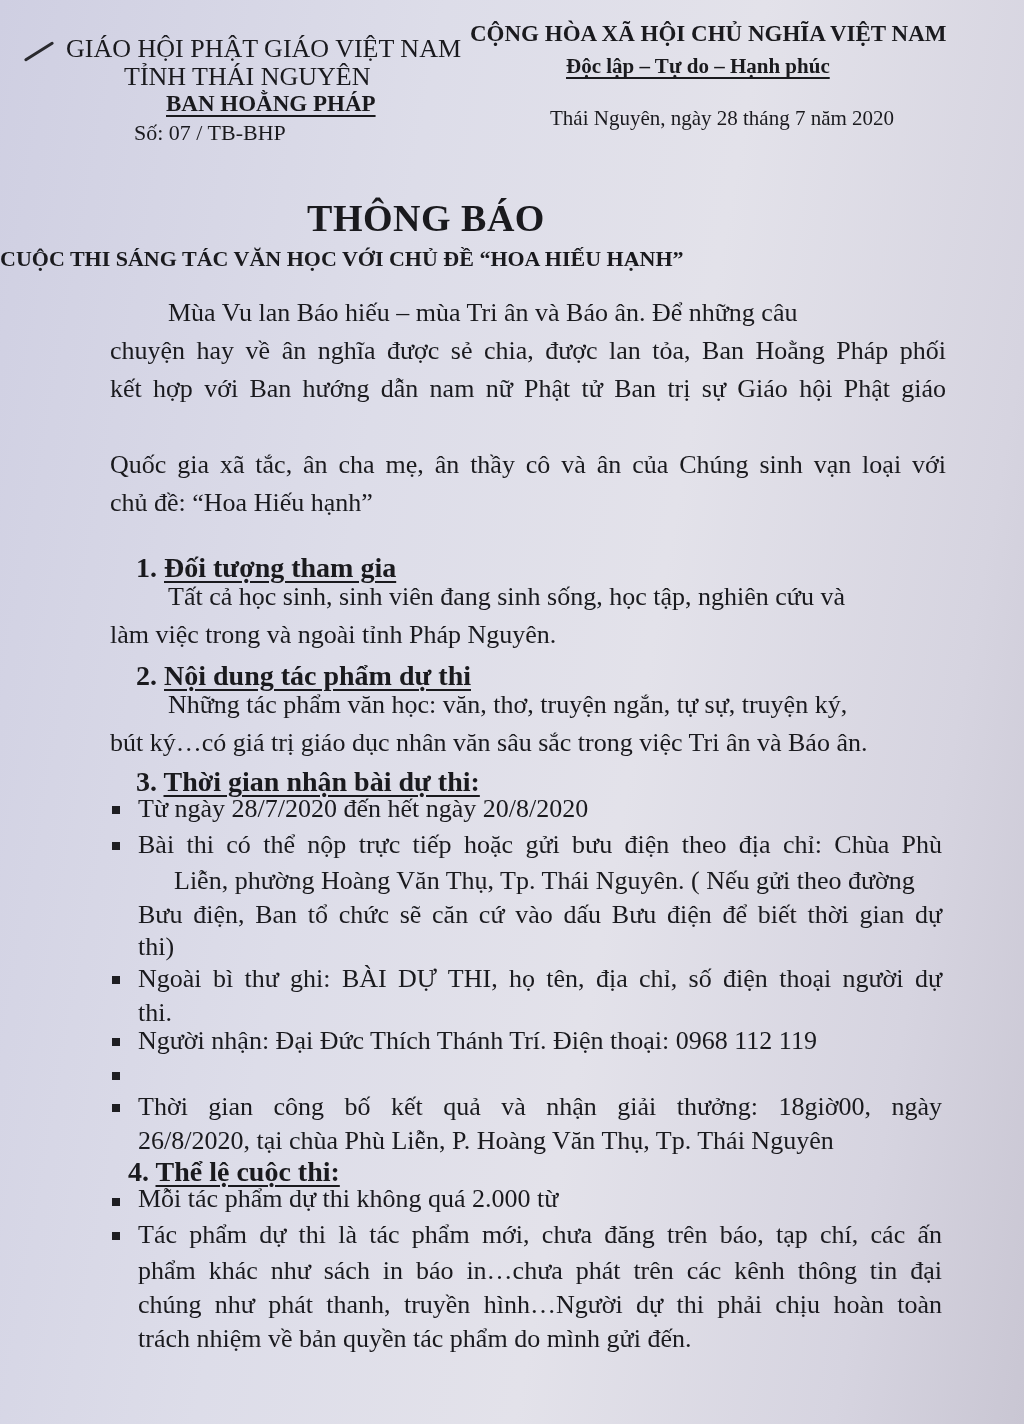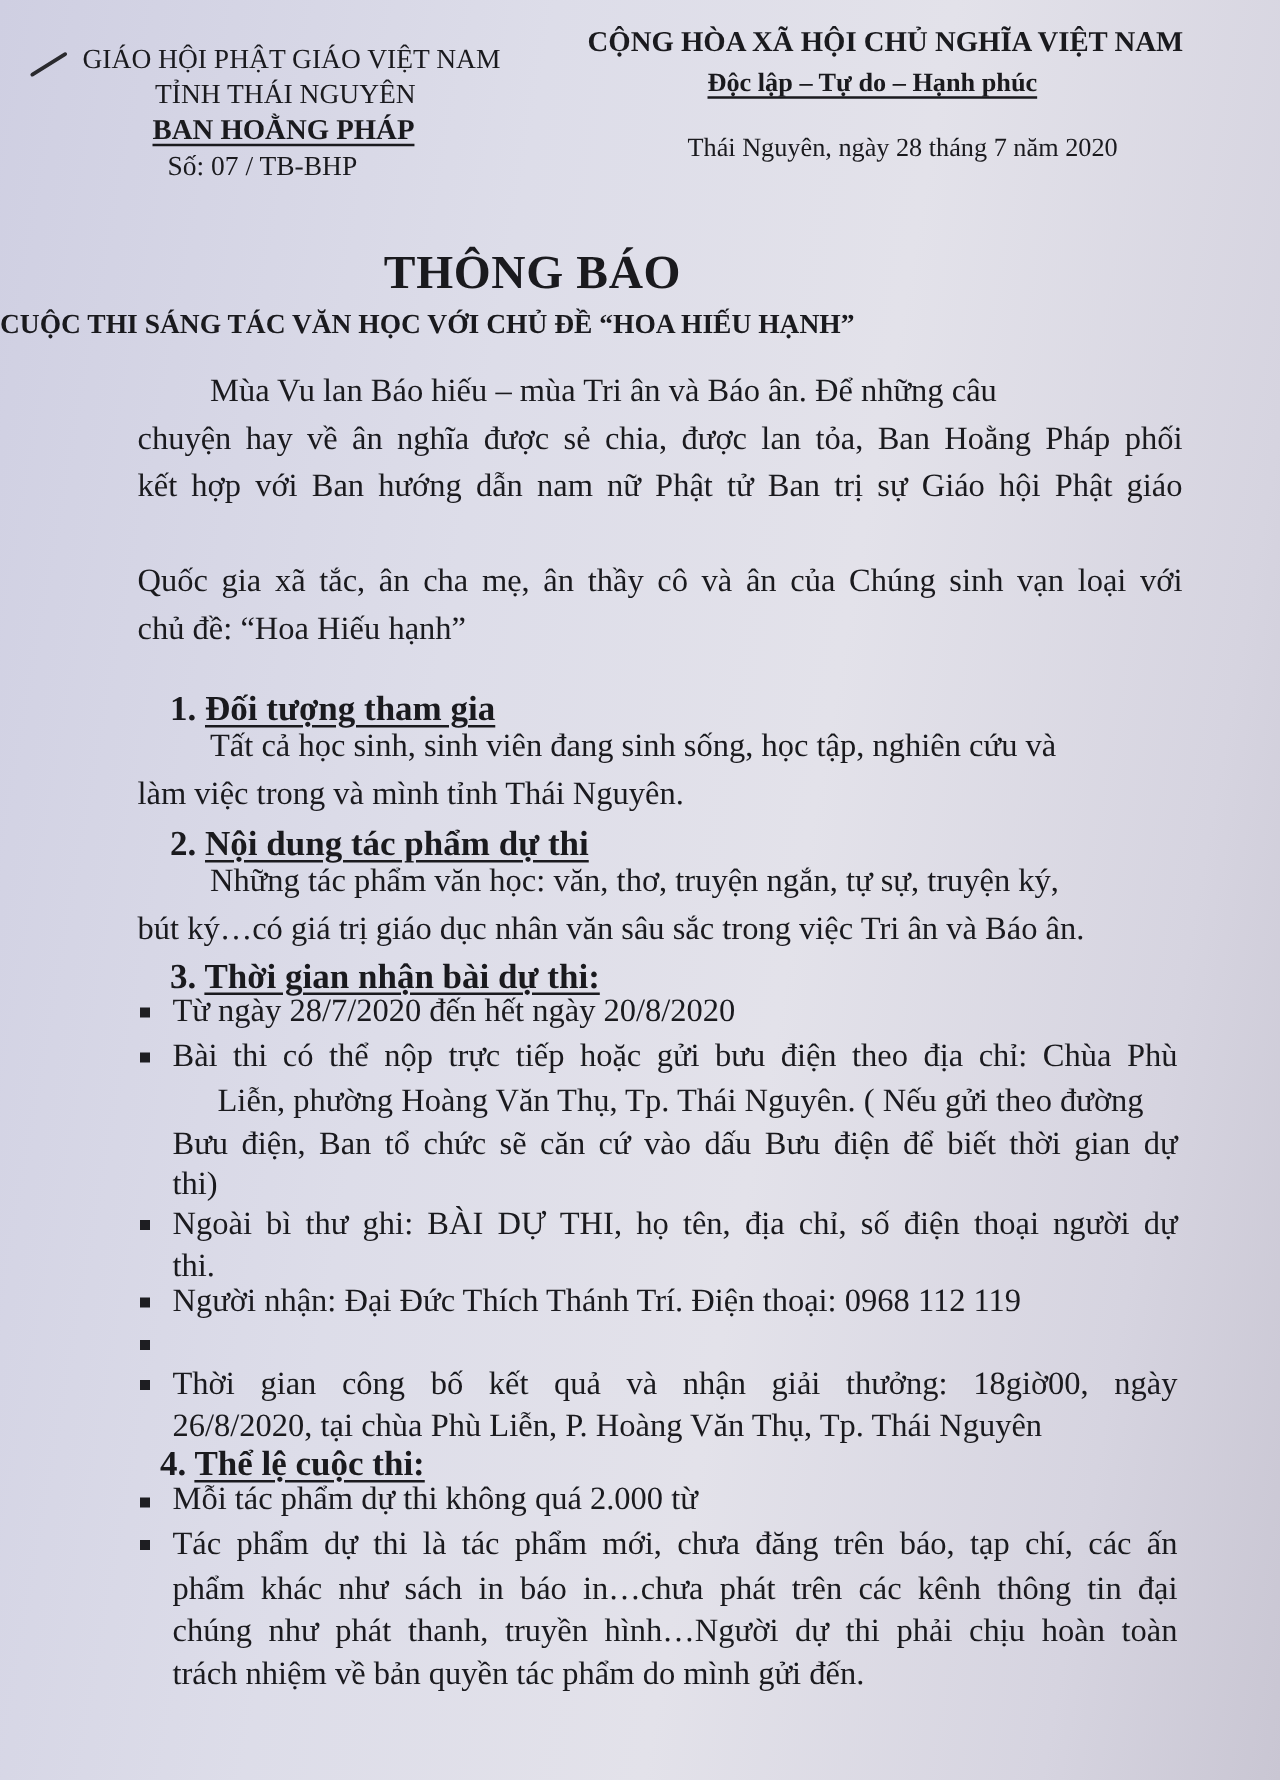--- a/index.html
+++ b/index.html
@@ -5,21 +5,21 @@
   html, body { margin: 0; padding: 0; }
   body {
     width: 1024px; height: 1424px; overflow: hidden;
     background: linear-gradient(100deg, #cfcfe2 0%, #dddde9 35%, #e3e2ea 60%, #d6d4e0 85%, #c9c6d3 100%);
     font-family: "Liberation Serif", "DejaVu Serif", serif;
     color: #1a1a1e;
     position: relative;
   }
   .page { position: absolute; left: 0; top: 0; width: 1024px; height: 1424px; }
   .abs { position: absolute; white-space: nowrap; }
-  .hdr-left { font-size: 22px; line-height: 1; }
+  .hdr-left { font-size: 26px; line-height: 1; }
   .hdr-right-b { font-weight: bold; font-size: 23px; }
   .u { text-decoration: underline; text-underline-offset: 4px; text-decoration-thickness: 2px; margin-top: 29px; }
   .pen-mark {
     position: absolute; left: 22px; top: 50px; width: 34px; height: 3px;
     background: #2a2a2e; transform: rotate(-32deg); border-radius: 2px;
   }
   .title { font-weight: bold; font-size: 38px; letter-spacing: 0.5px; }
   .subtitle { font-weight: bold; font-size: 22px; }
   .body { font-size: 26px; line-height: 38px; }
   .justify { text-align: justify; text-align-last: justify; white-space: normal; }
@@ -30,21 +30,21 @@
 </style>
 </head>
 <body>
 
 <div class="page">
 
   <div class="pen-mark"></div>
   <div class="abs hdr-left" style="left:66px; top:36px;">GIÁO HỘI PHẬT GIÁO VIỆT NAM</div>
   <div class="abs hdr-left" style="left:124px; top:64px;">TỈNH THÁI NGUYÊN</div>
   <div class="abs hdr-left" style="left:122px; top:92px; font-weight:bold; font-size:23px;">
-    <span style="text-decoration: underline; text-decoration-thickness:2px; text-underline-offset:4px;">BAN HOẰNG PHÁP</span>
+    <span style="text-decoration: underline; text-decoration-thickness:2px; text-underline-offset:4px;margin-left:44px;">BAN HOẰNG PHÁP</span>
   </div>
   <div class="abs hdr-left" style="left:134px; top:122px; font-size:22px;">Số:  07 / TB-BHP</div>
 
   <div class="abs hdr-right-b" style="left:470px; top:21px;">CỘNG HÒA XÃ HỘI CHỦ NGHĨA VIỆT NAM</div>
   <div class="abs" style="left:566px; top:54px; font-weight:bold; font-size:21px;">
     <span class="u">Độc lập – Tự do – Hạnh phúc</span>
   </div>
   <div class="abs italic" style="left:550px; top:106px; font-size:21px;">Thái Nguyên, ngày 28 tháng 7  năm 2020</div>
 
   <div class="abs title" style="left:0; width:852px; text-align:center; top:196px;">THÔNG BÁO</div>
@@ -54,21 +54,21 @@
   <div class="abs body justify" style="left:110px; width:836px; top:332px;">chuyện hay về ân nghĩa được sẻ chia, được lan tỏa, Ban Hoằng Pháp phối</div>
   <div class="abs body justify" style="left:110px; width:836px; top:370px;">kết hợp với Ban hướng dẫn nam nữ Phật tử Ban trị sự Giáo hội Phật giáo</div>
   <div class="abs body justify" style="left:110px; width:836px; top:446px;">Quốc gia xã tắc, ân cha mẹ, ân thầy cô và ân của Chúng sinh vạn loại với</div>
   <div class="abs body" style="left:110px; top:484px;">chủ đề:  “Hoa Hiếu hạnh”</div>
 
   <div class="abs sec" style="left:136px; top:552px;">
     <span>1.</span>
     <span class="u">Đối tượng tham gia</span>
   </div>
   <div class="abs body" style="left:168px; top:578px;">Tất cả học sinh, sinh viên đang sinh sống, học tập, nghiên cứu và</div>
-  <div class="abs body" style="left:110px; top:616px;">làm việc trong và mình tỉnh Thái Nguyên.</div>
+  <div class="abs body" style="left:110px; top:616px;">làm việc trong và ngoài tỉnh Pháp Nguyên.</div>
 
   <div class="abs sec" style="left:136px; top:660px;">
     <span>2.</span>
     <span class="u">Nội dung tác phẩm dự thi</span>
   </div>
   <div class="abs body" style="left:168px; top:686px;">Những tác phẩm văn học: văn, thơ, truyện ngắn, tự sự, truyện ký,</div>
   <div class="abs body" style="left:110px; top:724px;">bút ký…có giá trị giáo dục nhân văn sâu sắc trong việc Tri ân và Báo ân.</div>
 
   <div class="abs sec" style="left:136px; top:766px;">
     <span>3.</span>

